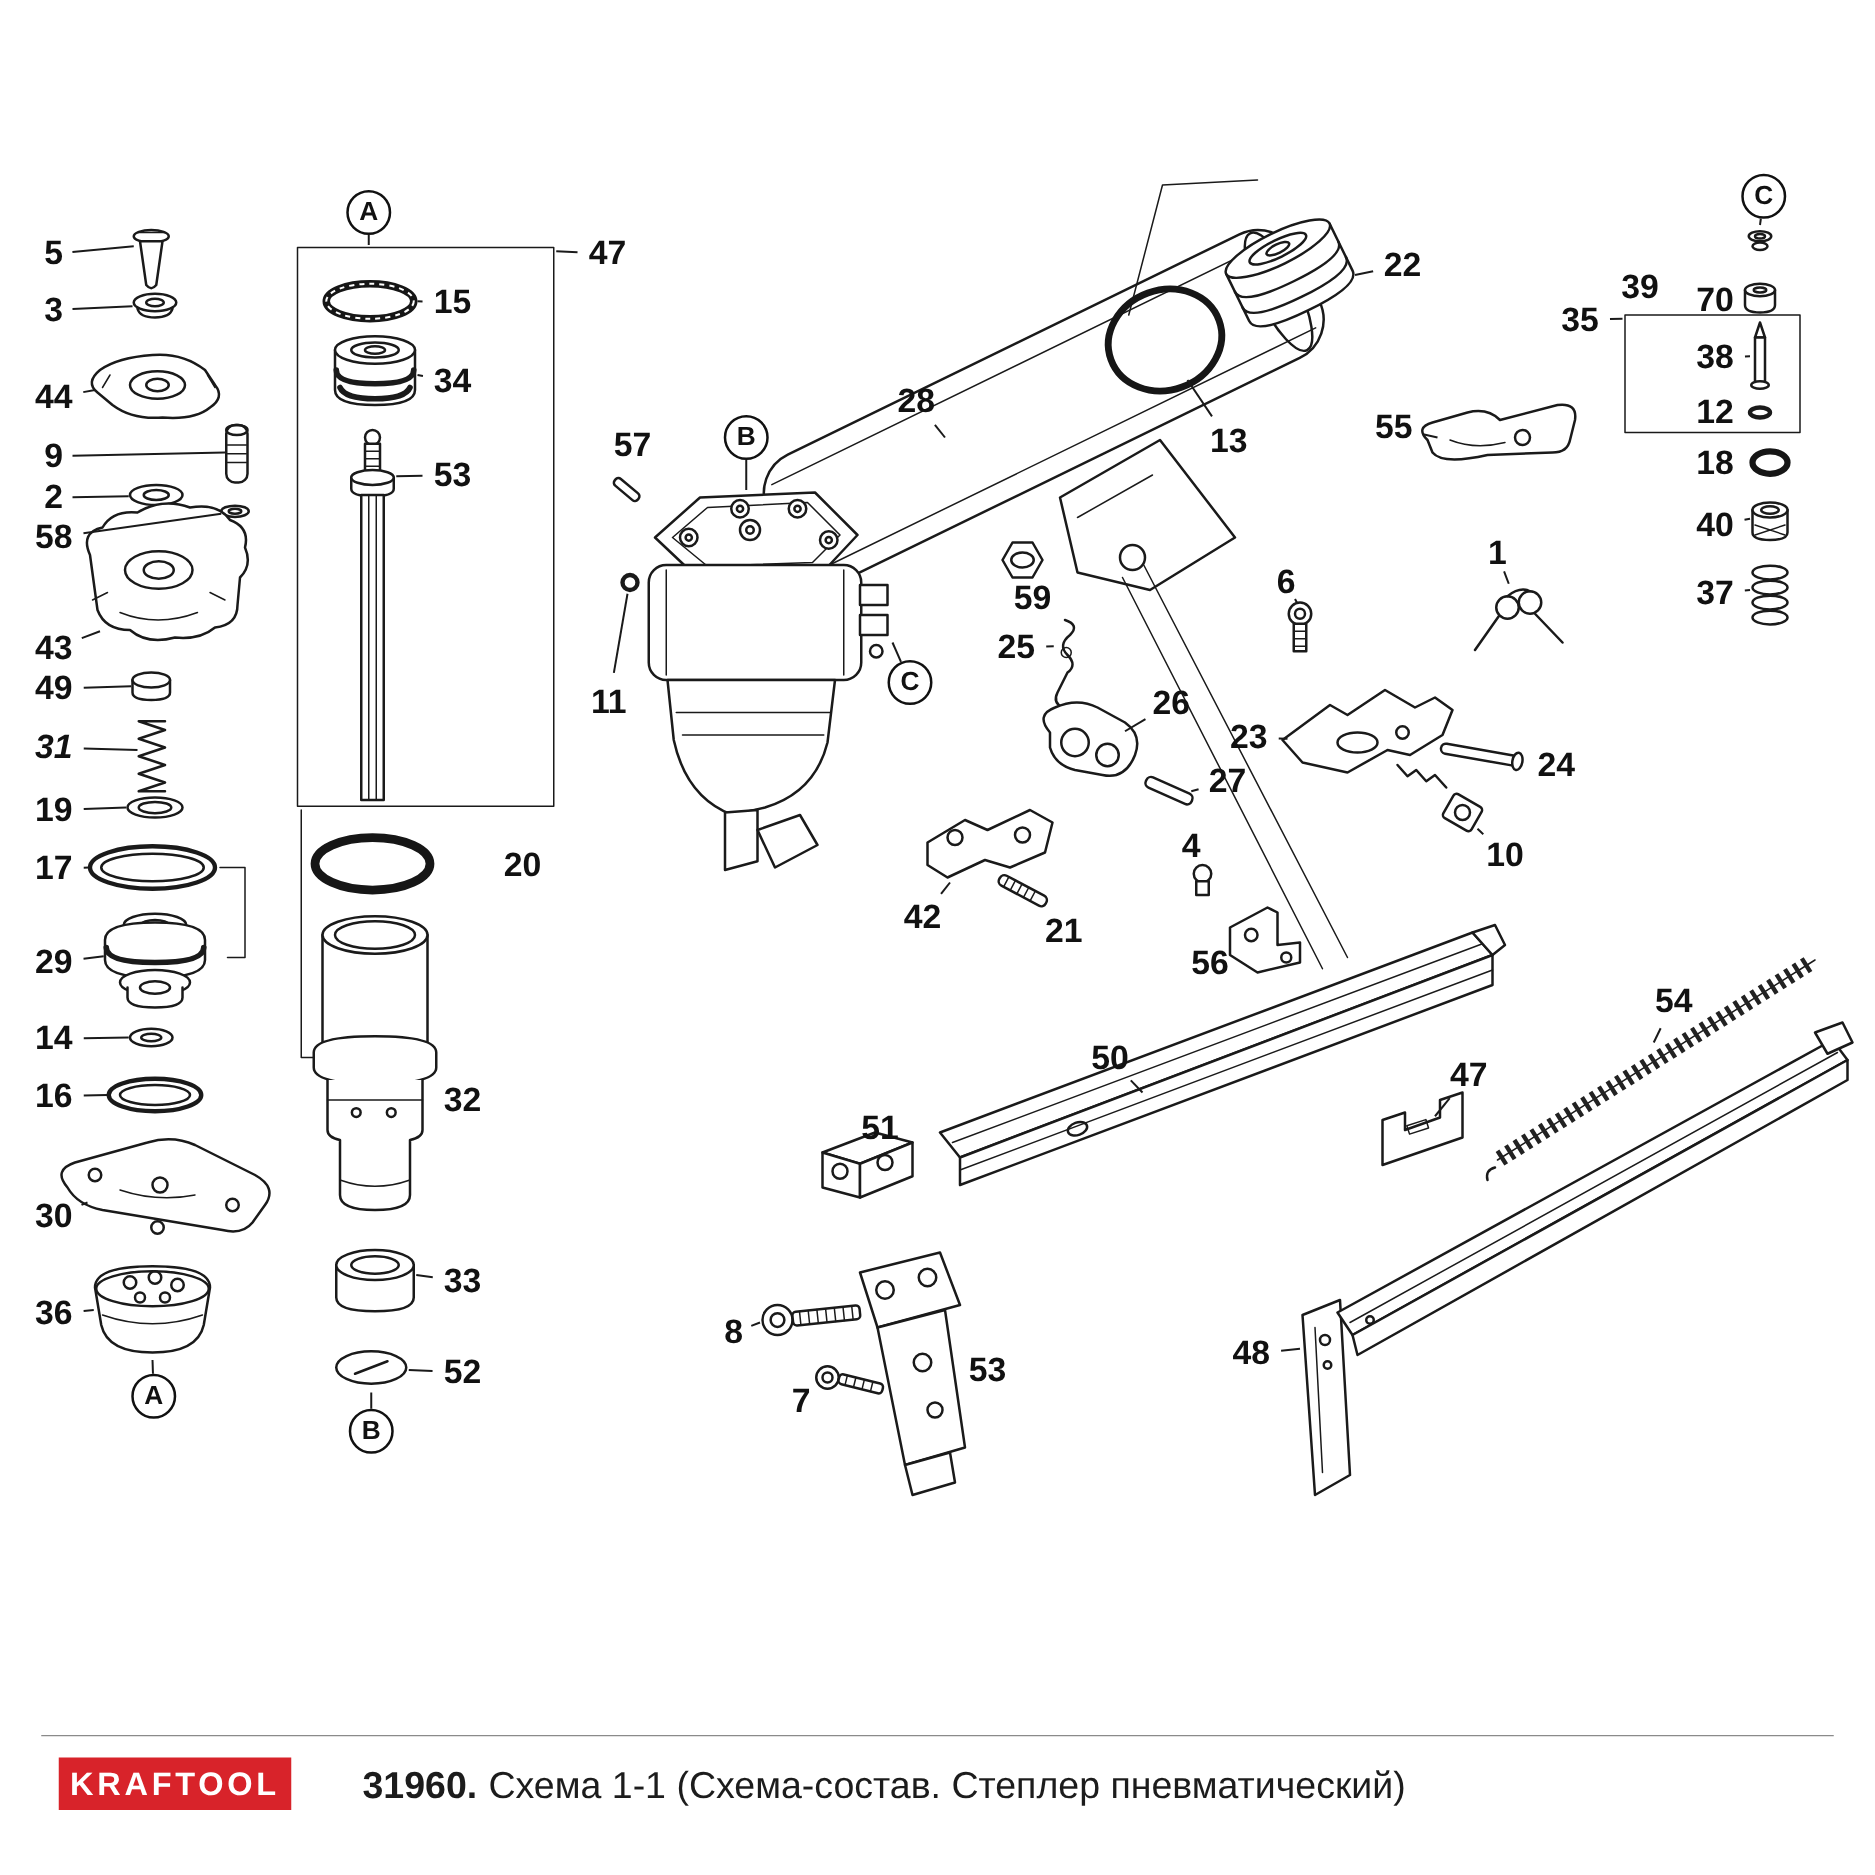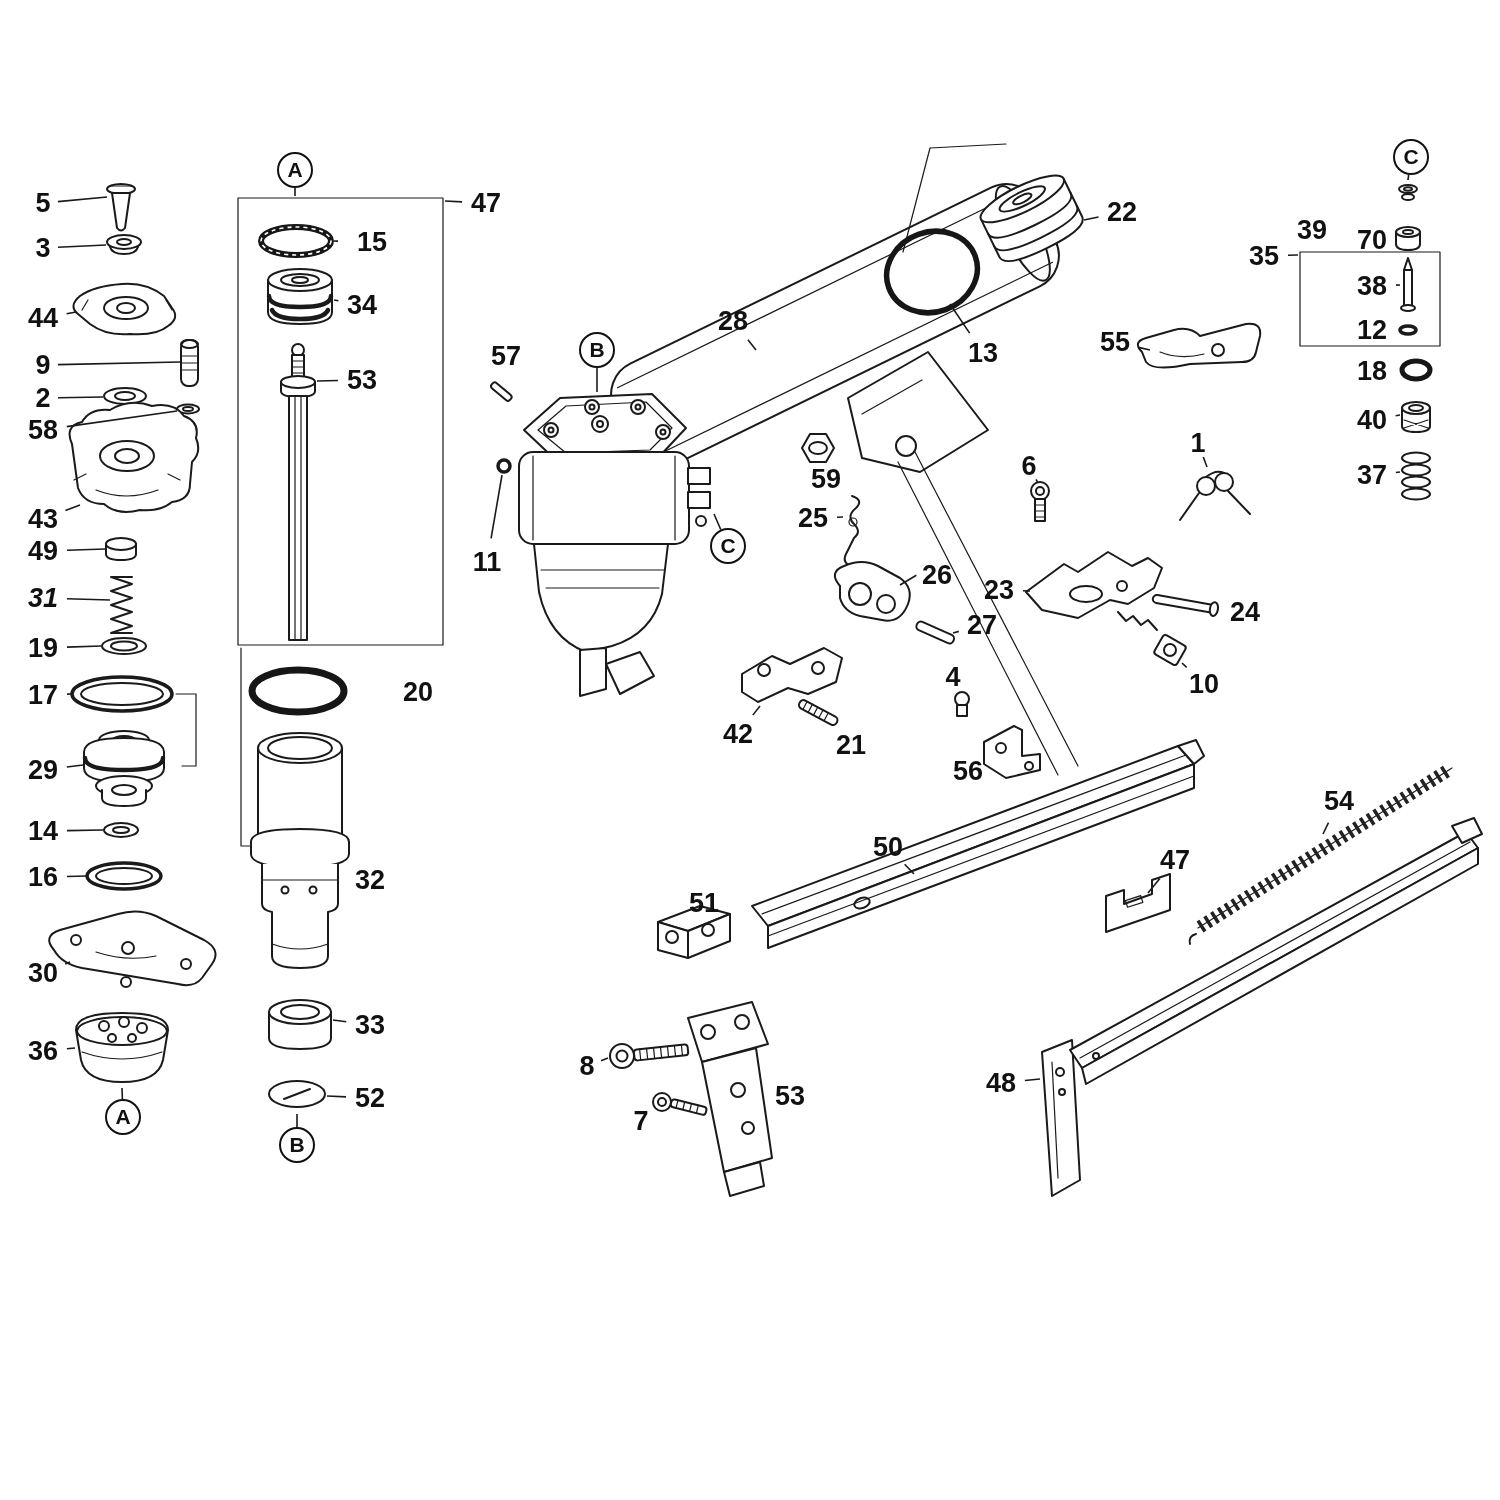--- a/index.html
+++ b/index.html
@@ -459,36 +459,36 @@
       <div class="callout" style="left: 43px; top: 551px;">49</div>
       <div class="callout" style="left: 43px; top: 598px; font-style: italic;">31</div>
       <div class="callout" style="left: 43px; top: 648px;">19</div>
       <div class="callout" style="left: 43px; top: 695px;">17</div>
       <div class="callout" style="left: 43px; top: 770px;">29</div>
       <div class="callout" style="left: 43px; top: 831px;">14</div>
       <div class="callout" style="left: 43px; top: 877px;">16</div>
       <div class="callout" style="left: 43px; top: 973px;">30</div>
       <div class="callout" style="left: 43px; top: 1051px;">36</div>
       <div class="callout" style="left: 486px; top: 203px;">47</div>
-      <div class="callout" style="left: 372px; top: 242px;">15</div>
+      <div class="callout" style="left: 362px; top: 242px;">15</div>
       <div class="callout" style="left: 362px; top: 305px;">34</div>
       <div class="callout" style="left: 362px; top: 380px;">53</div>
       <div class="callout" style="left: 370px; top: 692px; margin-left: 48px;">20</div>
       <div class="callout" style="left: 370px; top: 880px;">32</div>
       <div class="callout" style="left: 370px; top: 1025px;">33</div>
       <div class="callout" style="left: 370px; top: 1098px;">52</div>
       <div class="callout" style="left: 506px; top: 356px;">57</div>
       <div class="callout" style="left: 733px; top: 321px;">28</div>
       <div class="callout" style="left: 983px; top: 353px;">13</div>
       <div class="callout" style="left: 1122px; top: 212px;">22</div>
       <div class="callout" style="left: 1115px; top: 342px;">55</div>
       <div class="callout" style="left: 826px; top: 479px;">59</div>
       <div class="callout" style="left: 813px; top: 518px;">25</div>
       <div class="callout" style="left: 487px; top: 562px;">11</div>
-      <div class="callout" style="left: 937px; top: 563px; margin-top: 12px;">26</div>
+      <div class="callout" style="left: 937px; top: 563px;">26</div>
       <div class="callout" style="left: 999px; top: 590px;">23</div>
       <div class="callout" style="left: 982px; top: 625px;">27</div>
       <div class="callout" style="left: 738px; top: 734px;">42</div>
       <div class="callout" style="left: 851px; top: 745px;">21</div>
       <div class="callout" style="left: 953px; top: 677px;">4</div>
       <div class="callout" style="left: 968px; top: 771px;">56</div>
       <div class="callout" style="left: 1029px; top: 466px;">6</div>
       <div class="callout" style="left: 1198px; top: 443px;">1</div>
       <div class="callout" style="left: 1245px; top: 612px;">24</div>
       <div class="callout" style="left: 1204px; top: 684px;">10</div>
@@ -509,14 +509,23 @@
       <div class="callout" style="left: 790px; top: 1096px;">53</div>
       <div class="callout" style="left: 1001px; top: 1083px;">48</div>
       <div class="marker" style="left: 295px; top: 170px;">A</div>
       <div class="marker" style="left: 123px; top: 1117px;">A</div>
       <div class="marker" style="left: 597px; top: 350px;">B</div>
       <div class="marker" style="left: 297px; top: 1145px;">B</div>
       <div class="marker" style="left: 728px; top: 546px;">C</div>
       <div class="marker" style="left: 1411px; top: 157px;">C</div>
     </div>
 
-
+<div class="footer">
+  <div class="footer-rule"></div>
+  <div class="logo" style="background: rgb(216, 35, 42);">
+    <span>KRAFTOOL</span>
+  </div>
+  <div class="caption">
+    <span class="model">31960.</span><span>Схема 1-1 (Схема-состав. Степлер пневматический)</span>
+  </div>
 </div>
 
+</div>
+
 </body></html>

